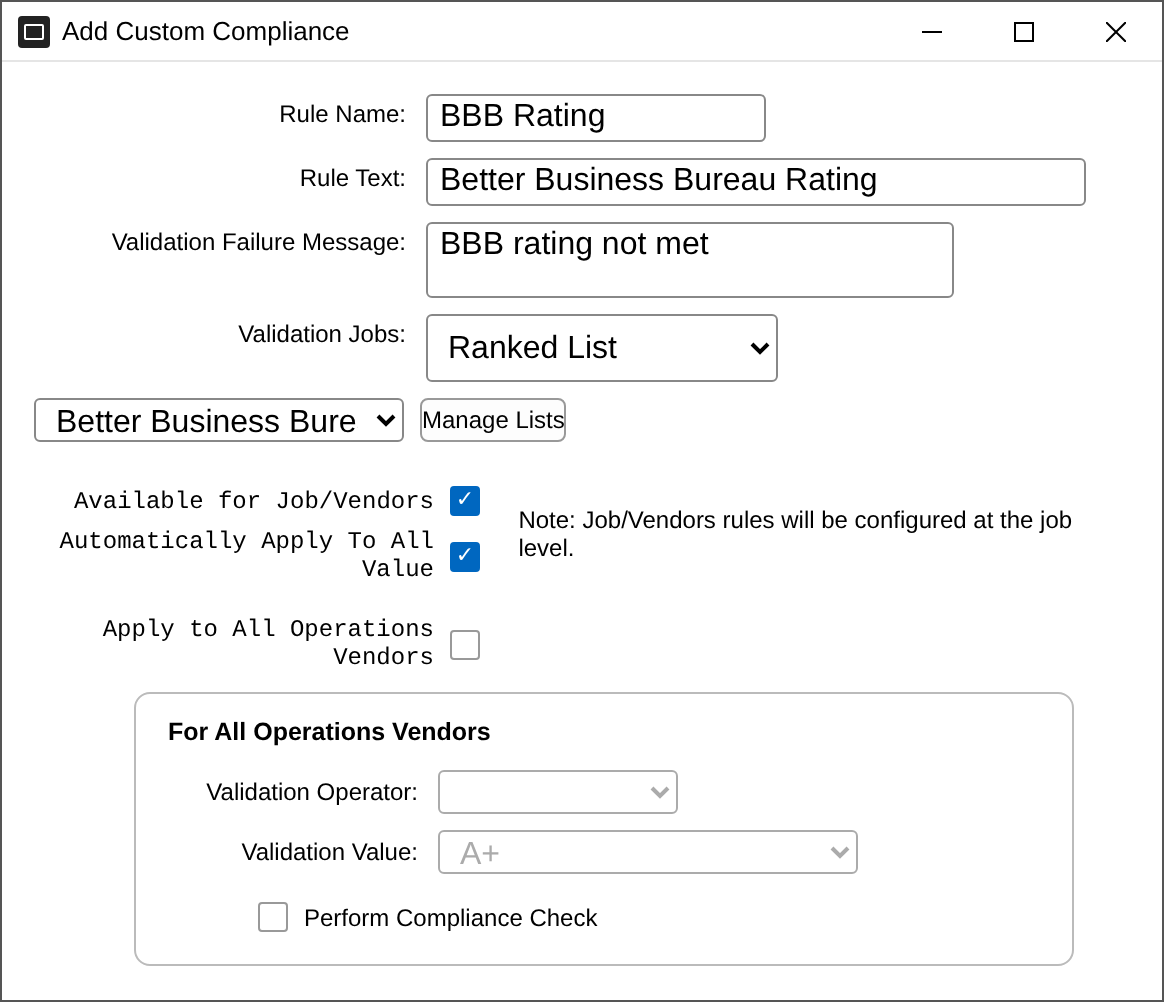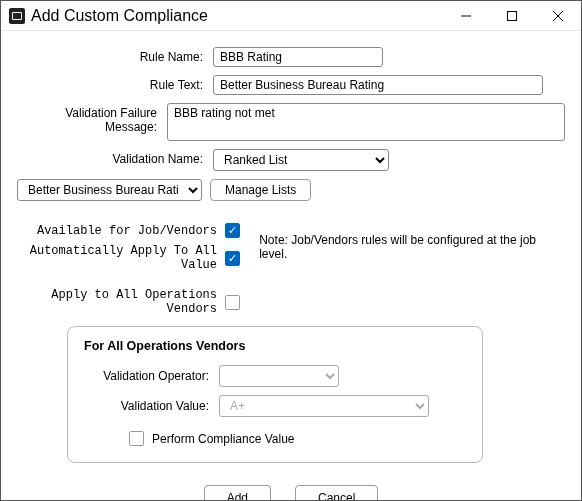--- a/index.html
+++ b/index.html
@@ -33,21 +33,21 @@
     }
     .app-icon::before {
       content: "";
       position: absolute;
       top: 4px; left: 3px; right: 3px; bottom: 4px;
       border: 1.5px solid #fff;
       border-radius: 1px;
     }
     .title-text {
       flex: 1 1 auto;
-      font-size: 16px;
+      font-size: 13px;
     }
     .win-controls {
       display: flex;
       height: 100%;
     }
     .win-btn {
       width: 46px;
       height: 100%;
       display: flex;
       align-items: center;
@@ -70,41 +70,41 @@
       padding-top: 3px;
     }
     .field-col {
       flex: 1 1 auto;
       display: flex;
       align-items: center;
       gap: 8px;
     }
     input[type="text"], textarea, select {
       font-family: inherit;
-      font-size: 12px;
+      font-size: 16px;
       padding: 2px 6px;
       border: 1px solid #888;
       border-radius: 3px;
       background: #fff;
     }
     input.wide { width: 330px; }
     input.med { width: 170px; }
     textarea {
-      width: 398px;
+      width: 264px;
       height: 38px;
       resize: none;
     }
-    select.sel-med { width: 176px; height: 22px; }
+    select.sel-med { width: 176px; height: 34px; }
     select.sel-wide { width: 185px; height: 22px; }
     select.sel-sm { width: 120px; height:22px; }
     select.sel-lg { width: 210px; height:22px; }
     .btn {
       font-family: inherit;
       font-size: 12px;
-      padding: 3px 14px;
+      padding: 3px 0;
       border: 1px solid #999;
       border-radius: 4px;
       background: #fdfdfd;
     }
     .checkbox-row {
       display: flex;
       align-items: center;
       margin-bottom: 6px;
     }
     .checkbox-label-col {
@@ -131,21 +131,21 @@
     .cb.checked {
       background: #0067c0;
       border-color: #0067c0;
       color: #fff;
     }
     .group {
       border: 1px solid #bbb;
       border-radius: 8px;
       padding: 12px 16px 16px 16px;
       margin: 10px 0 0 50px;
-      width: 416px;
+      width: 470px;
     }
     .group-title {
       font-weight: bold;
       margin-bottom: 12px;
       font-size: 12.5px;
     }
     .group-row {
       display: flex;
       align-items: center;
       margin-bottom: 8px;
@@ -216,21 +216,21 @@
   </div>
 
   <div class="form-row">
     <div class="label-col">Validation Failure Message:</div>
     <div class="field-col">
       <textarea style="">BBB rating not met</textarea>
     </div>
   </div>
 
   <div class="form-row">
-    <div class="label-col">Validation Name:</div>
+    <div class="label-col">Validation Jobs:</div>
     <div class="field-col">
       <select class="sel-med">
         <option>Ranked List</option>
       </select>
     </div>
   </div>
 
   <div class="form-row">
     <div class="field-col">
       <select class="sel-wide">
@@ -272,21 +272,21 @@
       </select>
     </div>
     <div class="group-row">
       <div class="group-label">Validation Value:</div>
       <select class="sel-lg" disabled="">
         <option>A+</option>
       </select>
     </div>
     <div class="group-check-row">
       <div class="cb"></div>
-      <span>Perform Compliance Value</span>
+      <span>Perform Compliance Check</span>
     </div>
   </div>
 
   <div class="footer-buttons">
     <button class="btn">Add</button>
     <button class="btn">Cancel</button>
   </div>
 
 </div>
 

